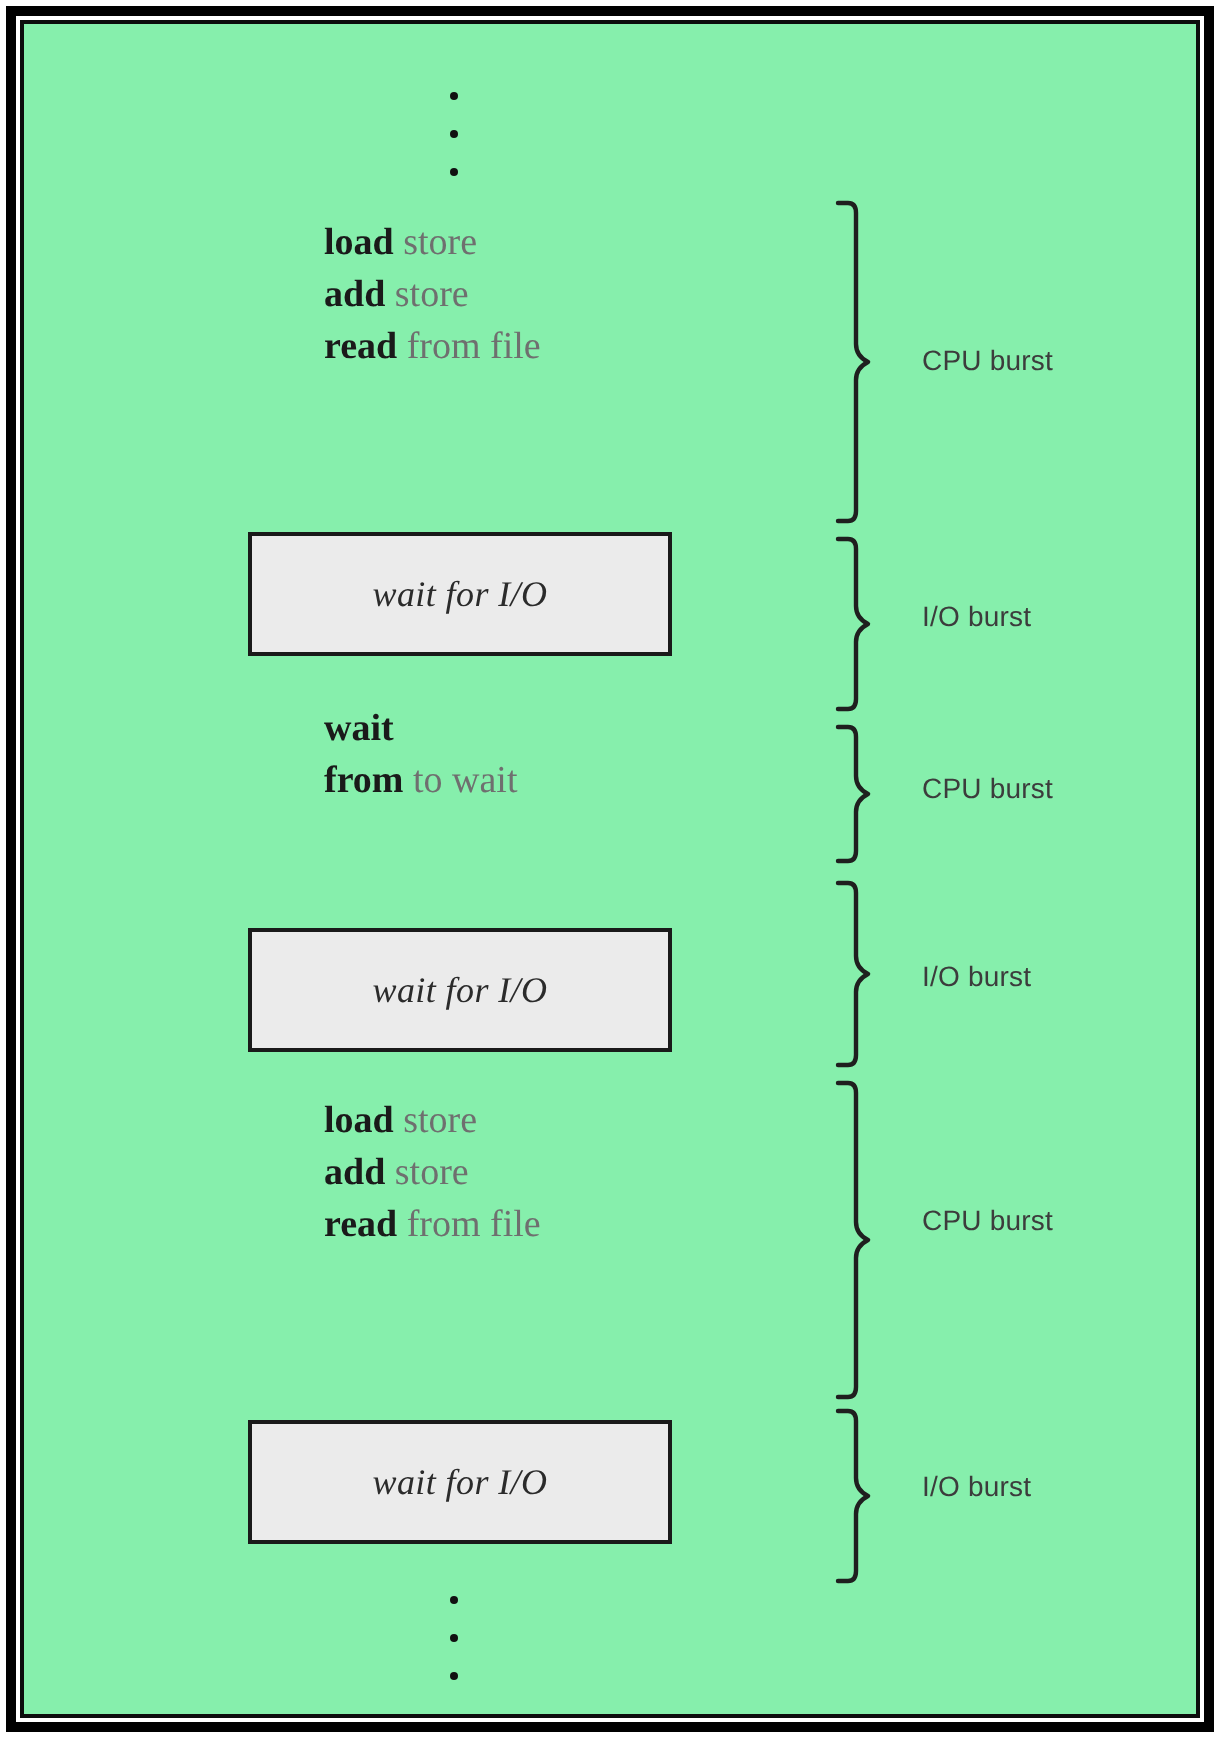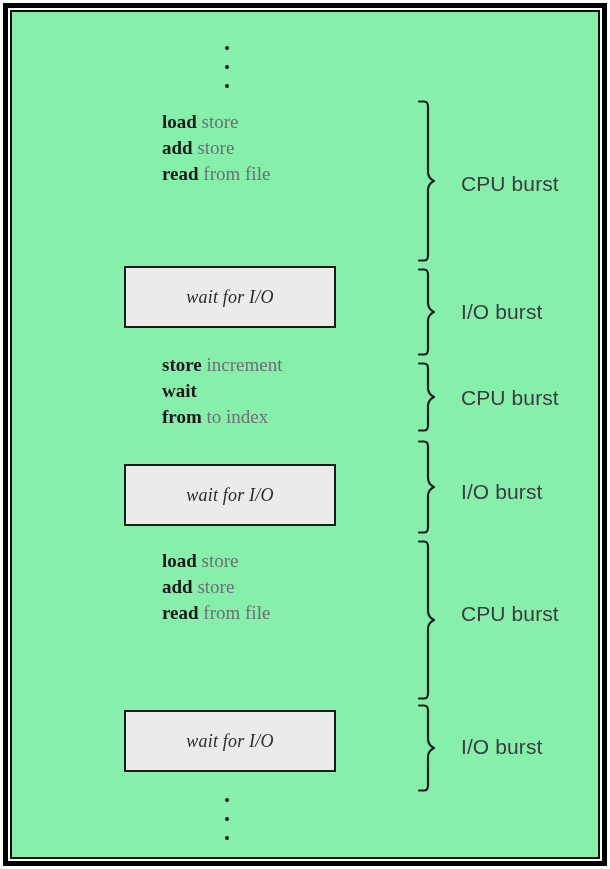--- a/index.html
+++ b/index.html
@@ -109,21 +109,21 @@
 
   
   .brace {
     position: absolute;
     left: 405px;
   }
   .brace svg { display: block; }
   .burst-label {
     position: absolute;
     font-family: "Liberation Sans", sans-serif;
-    font-size: 21px;
+    font-size: 14px;
     color: #3c3c3c;
     white-space: nowrap;
     letter-spacing: 0.1px;
   }
 </style>
 </head>
 <body>
 
 <div id="figure-root">
   <div class="frame-outer">
@@ -147,27 +147,24 @@
             <span class="kw">read</span><span class="op"> from file</span>
           </div>
         </div>
 
         <div class="wait-box" style="left:112px; top:254px; width:212px; height:62px;">
           <span class="wait-label">wait for I/O</span>
         </div>
 
         <div class="code-block" style="left:150px; top:340px;">
           <div class="code-line">
-            <span class="kw">store</span><span class="op"> increment</span>
-          </div>
-          <div class="code-line">
             <span class="kw">wait</span><span class="op"></span>
           </div>
           <div class="code-line">
-            <span class="kw">from</span><span class="op"> to index</span>
+            <span class="kw">from</span><span class="op"> to wait</span>
           </div>
         </div>
 
         <div class="wait-box" style="left:112px; top:452px; width:212px; height:62px;">
           <span class="wait-label">wait for I/O</span>
         </div>
 
         <div class="code-block" style="left:150px; top:536px;">
           <div class="code-line">
             <span class="kw">load</span><span class="op"> store</span>

